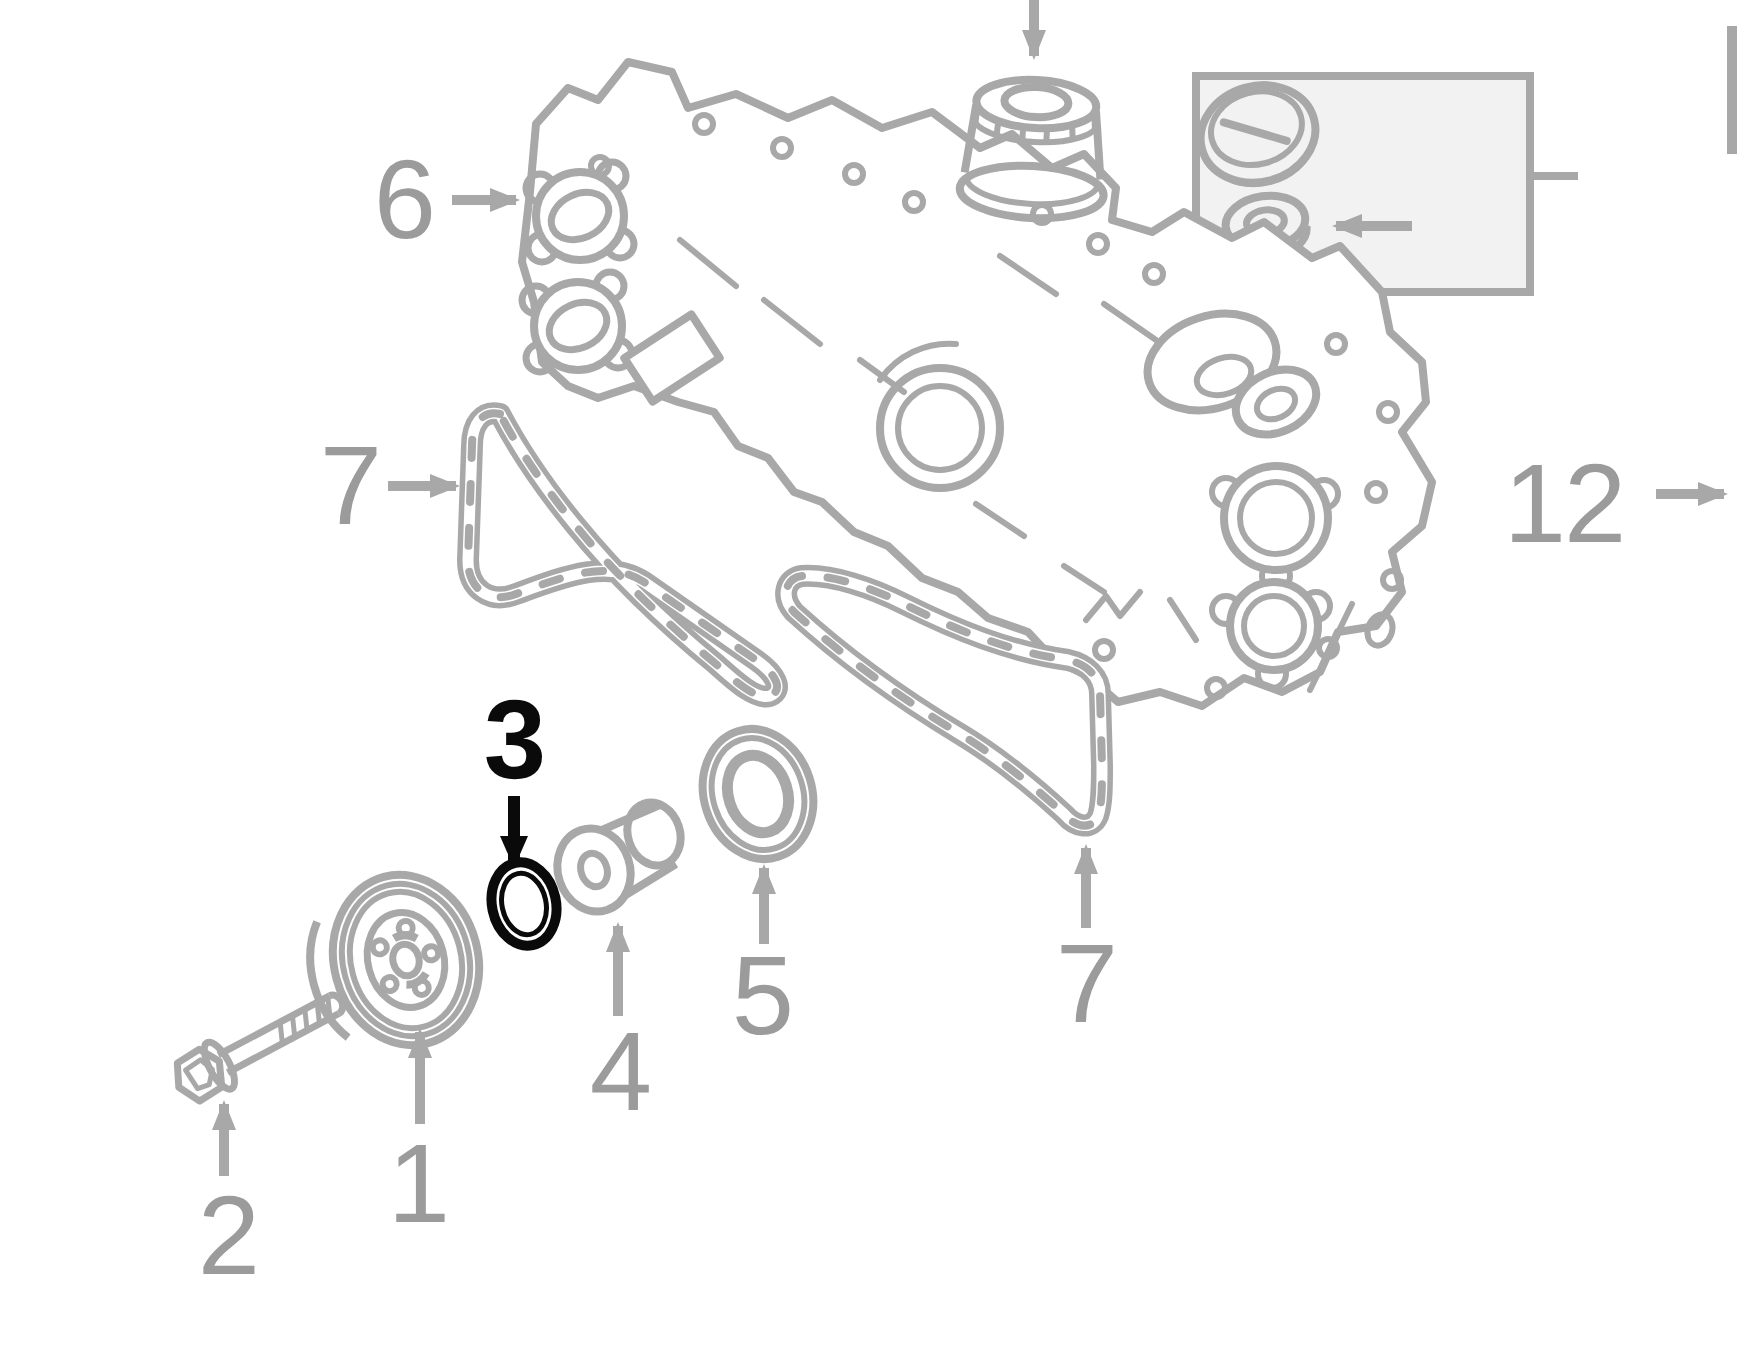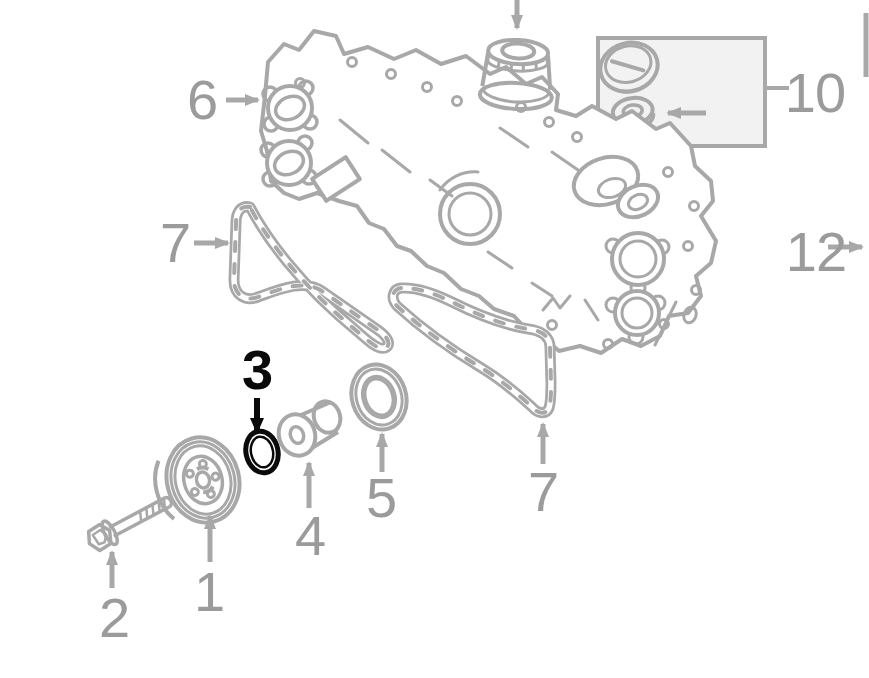--- a/index.html
+++ b/index.html
@@ -258,16 +258,15 @@
 </svg>
 
 <div class="callout" style="left:202px;top:100px;">6</div>
 <div class="callout" style="left:175px;top:243px;">7</div>
 <div class="callout highlight" style="left:257px;top:370px;">3</div>
 <div class="callout" style="left:310px;top:536px;">4</div>
 <div class="callout" style="left:381px;top:498px;">5</div>
 <div class="callout" style="left:209px;top:592px;">1</div>
 <div class="callout" style="left:114px;top:618px;">2</div>
 <div class="callout" style="left:543px;top:492px;">7</div>
-<div class="callout" style="left:815px;top:93px;">10</div>
-<div class="callout" style="left:816px;top:252px;">12</div>
+<div class="callout" style="left:782px;top:252px;">12</div>
 
 </div>
 
 </body></html>

